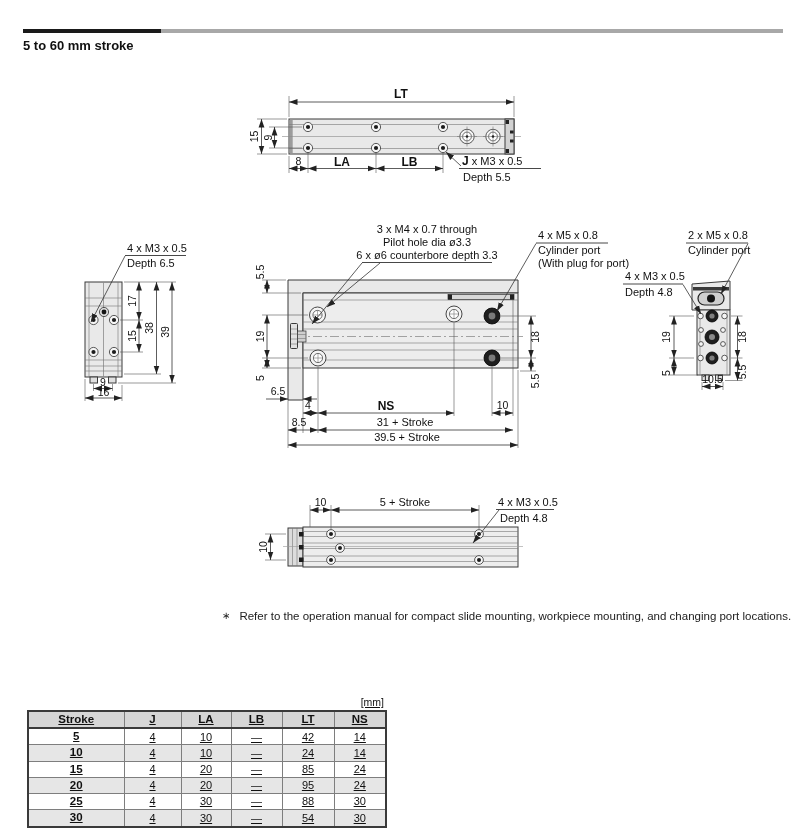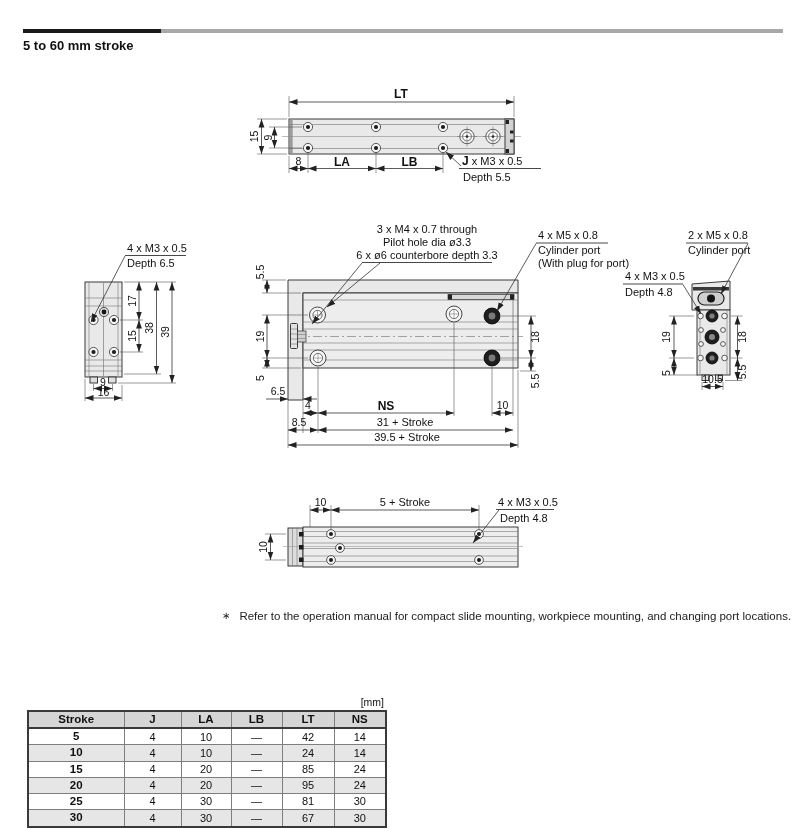--- a/index.html
+++ b/index.html
@@ -24,21 +24,21 @@
   .edge{stroke:#3a3a3a;stroke-width:1;}
   .thin{stroke:#777;stroke-width:0.6;fill:none;}
   .bodyfill{fill:#e9e9e9;}
   .holesm{fill:#f6f6f6;stroke:#333;stroke-width:0.8;}
   .holedk{fill:#1e1e1e;stroke:#000;stroke-width:0.8;}
   .ul{stroke:#333;stroke-width:0.9;}
   
   .note{position:absolute;left:222px;top:610px;font-size:11.5px;color:#222;}
   .note .ast{margin-right:9px;font-size:10px;vertical-align:1px;}
   
-  .tablewrap{position:absolute;left:27px;top:696px;width:358px;}
+  .tablewrap{position:absolute;left:27px;top:696px;width:358px;text-decoration:underline;}
   .units{text-align:right;font-size:10.5px;padding-right:1px;margin-bottom:2px;}
   table.dims{border-collapse:collapse;width:358px;font-size:11px;table-layout:fixed;}
   table.dims th,table.dims td{border:1px solid #7e7e7e;text-align:center;height:13px;
         padding:1px 2px;line-height:1.15;}
   table.dims{border:2px solid #3a3a3a;}
   table.dims thead th{background:#d6d6d6;font-weight:bold;font-size:11.5px;
         border-bottom:2px solid #3a3a3a;}
   table.dims td.strokecol{font-weight:bold;font-size:11.5px;}
   table.dims tr.alt td{background:#e6e6e6;}
 </style>
@@ -441,28 +441,28 @@
           <td>20</td>
           <td>—</td>
           <td>95</td>
           <td>24</td>
         </tr>
         <tr>
           <td class="strokecol">25</td>
           <td>4</td>
           <td>30</td>
           <td>—</td>
-          <td>81</td>
+          <td>88</td>
           <td>30</td>
         </tr>
         <tr class="alt">
           <td class="strokecol">30</td>
           <td>4</td>
           <td>30</td>
           <td>—</td>
-          <td>67</td>
+          <td>54</td>
           <td>30</td>
         </tr>
       </tbody>
     </table>
   </div>
 
 </div>
 
 </body></html>

